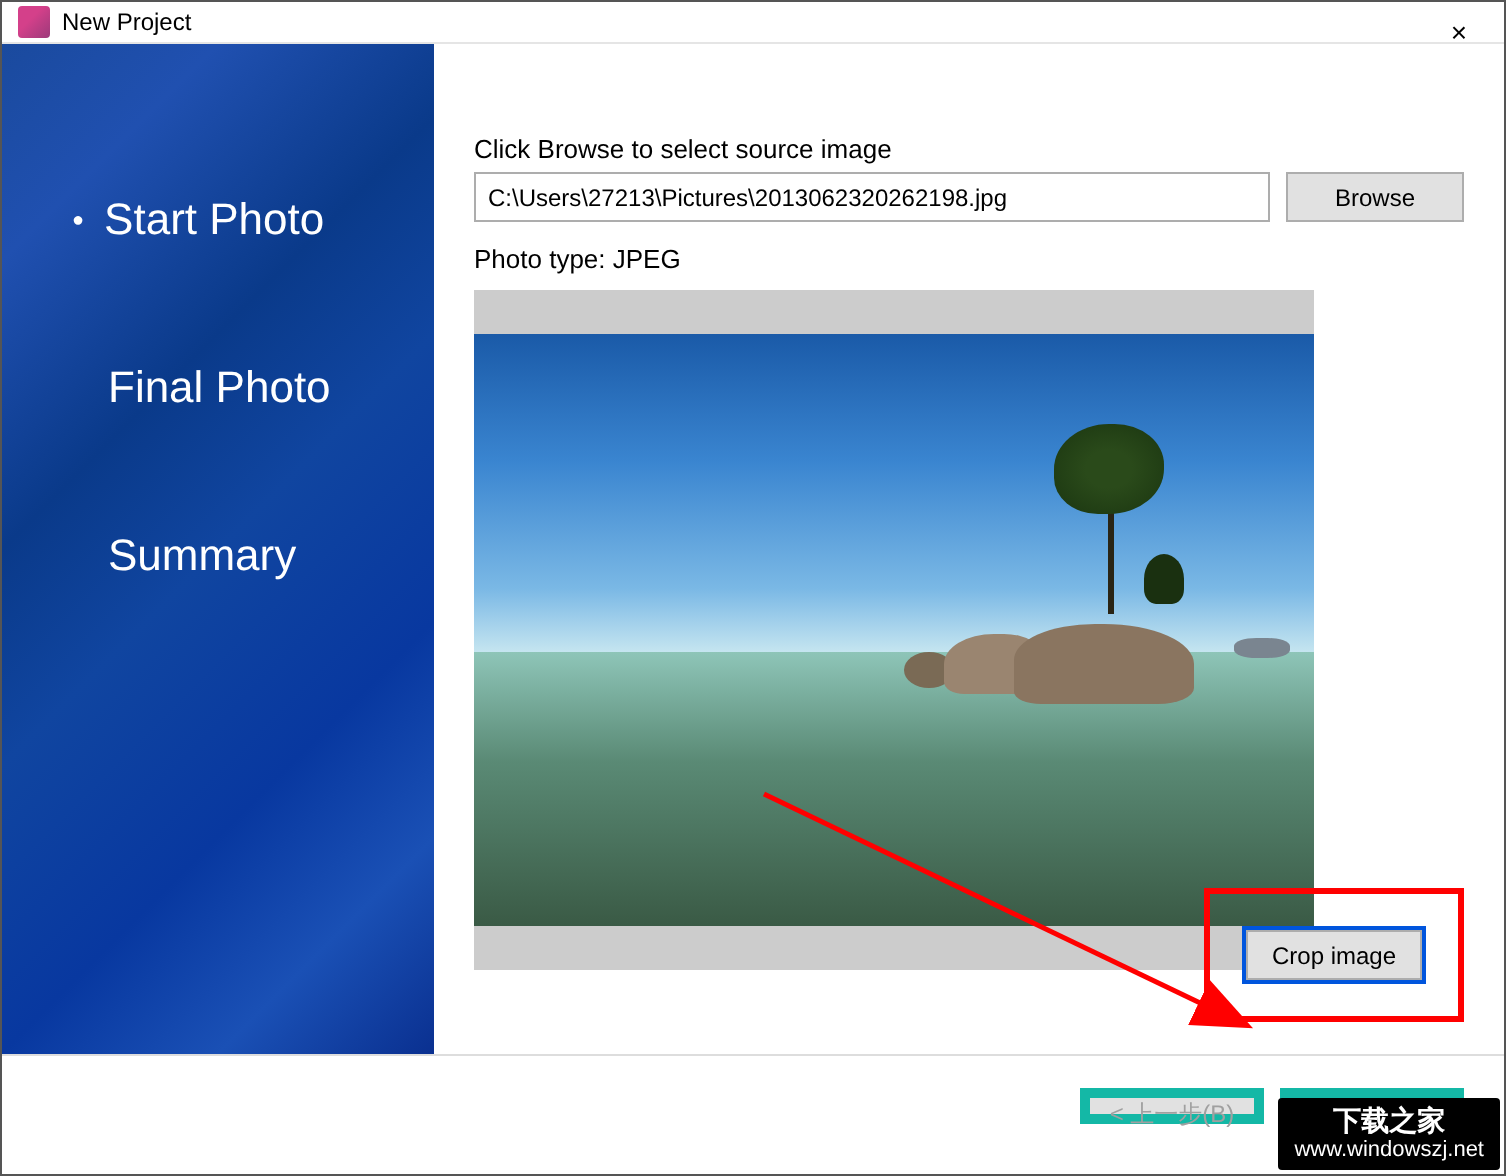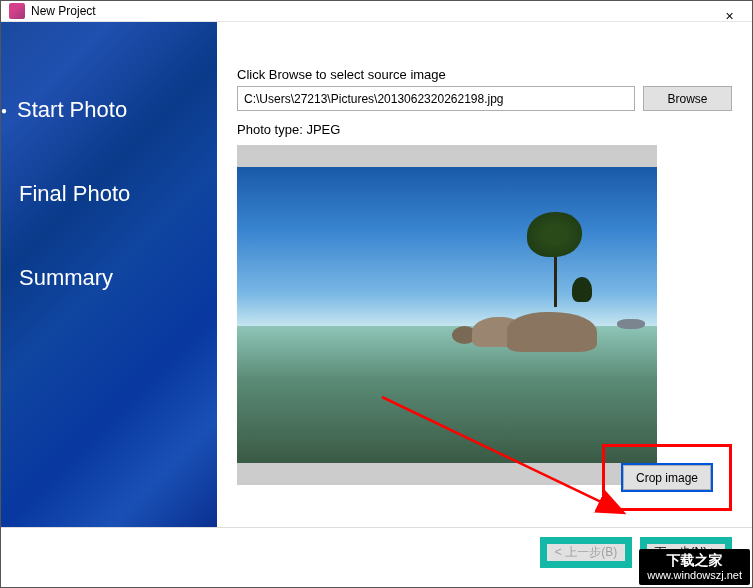--- a/index.html
+++ b/index.html
@@ -49,20 +49,21 @@
       cursor: pointer;
     }
     .content {
       display: flex;
       height: 505px;
     }
     .sidebar {
       width: 216px;
       background: linear-gradient(135deg, #1a4a9e 0%, #2050b0 15%, #0a3a8a 35%, #1045a0 50%, #0838a0 70%, #1a50b5 85%, #0a3090 100%);
       padding-top: 75px;
+      padding-left: 35px;
     }
     .sidebar-item {
       color: #fff;
       font-size: 22px;
       font-weight: normal;
       margin-bottom: 58px;
       cursor: pointer;
       display: flex;
       align-items: center;
     }
@@ -248,23 +249,23 @@
       height: 50px;
       border-top: 1px solid #ddd;
       display: flex;
       justify-content: flex-end;
       align-items: center;
       padding-right: 20px;
       gap: 8px;
     }
     .footer-btn {
       width: 92px;
-      height: 31px;
+      height: 18px;
       background: #e1e1e1;
-      border: 7px solid #14b8a6;
+      border: 5px solid #14b8a6;
       font-size: 12px;
       cursor: pointer;
     }
     .footer-btn:disabled {
       color: #a0a0a0;
       cursor: default;
     }
     .watermark {
       position: absolute;
       bottom: 2px;

